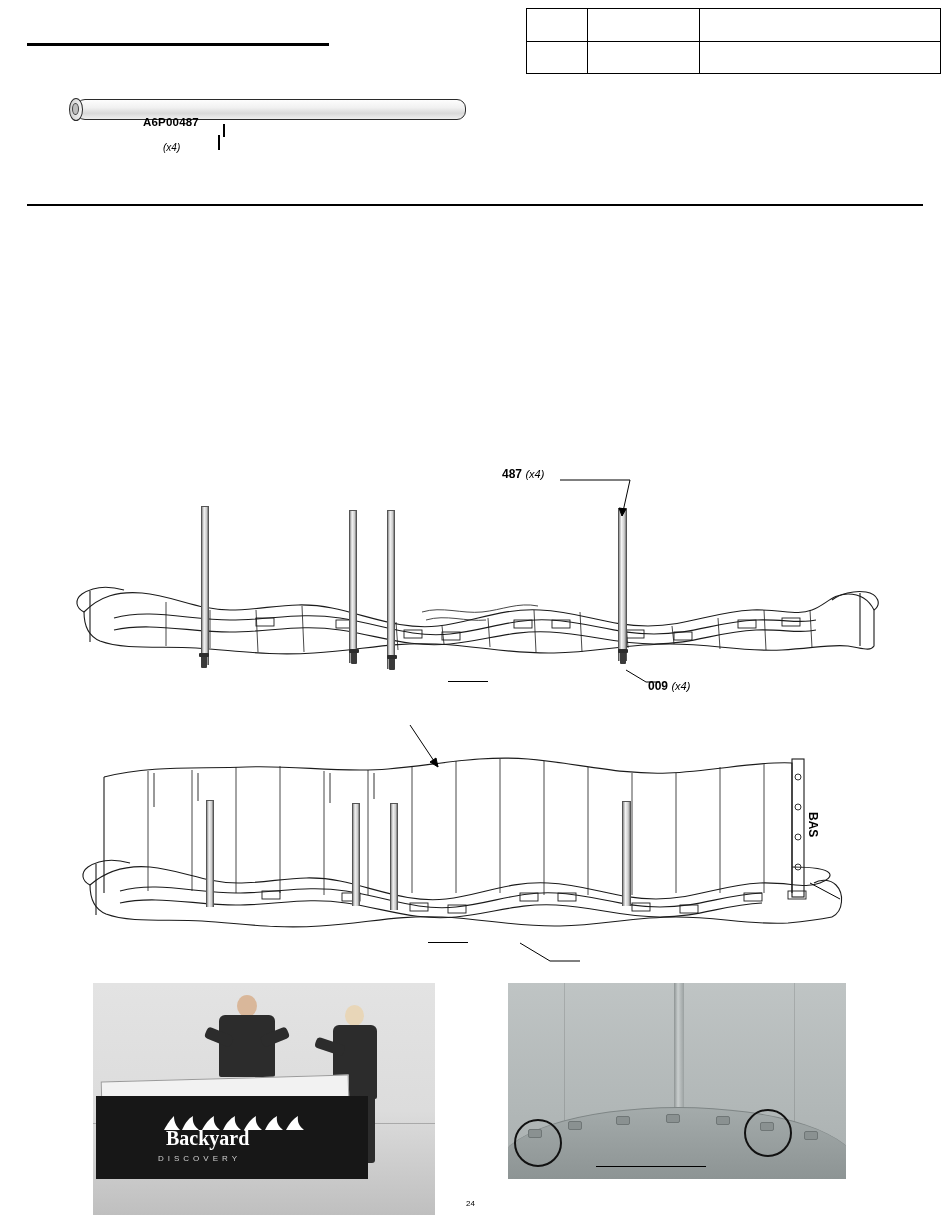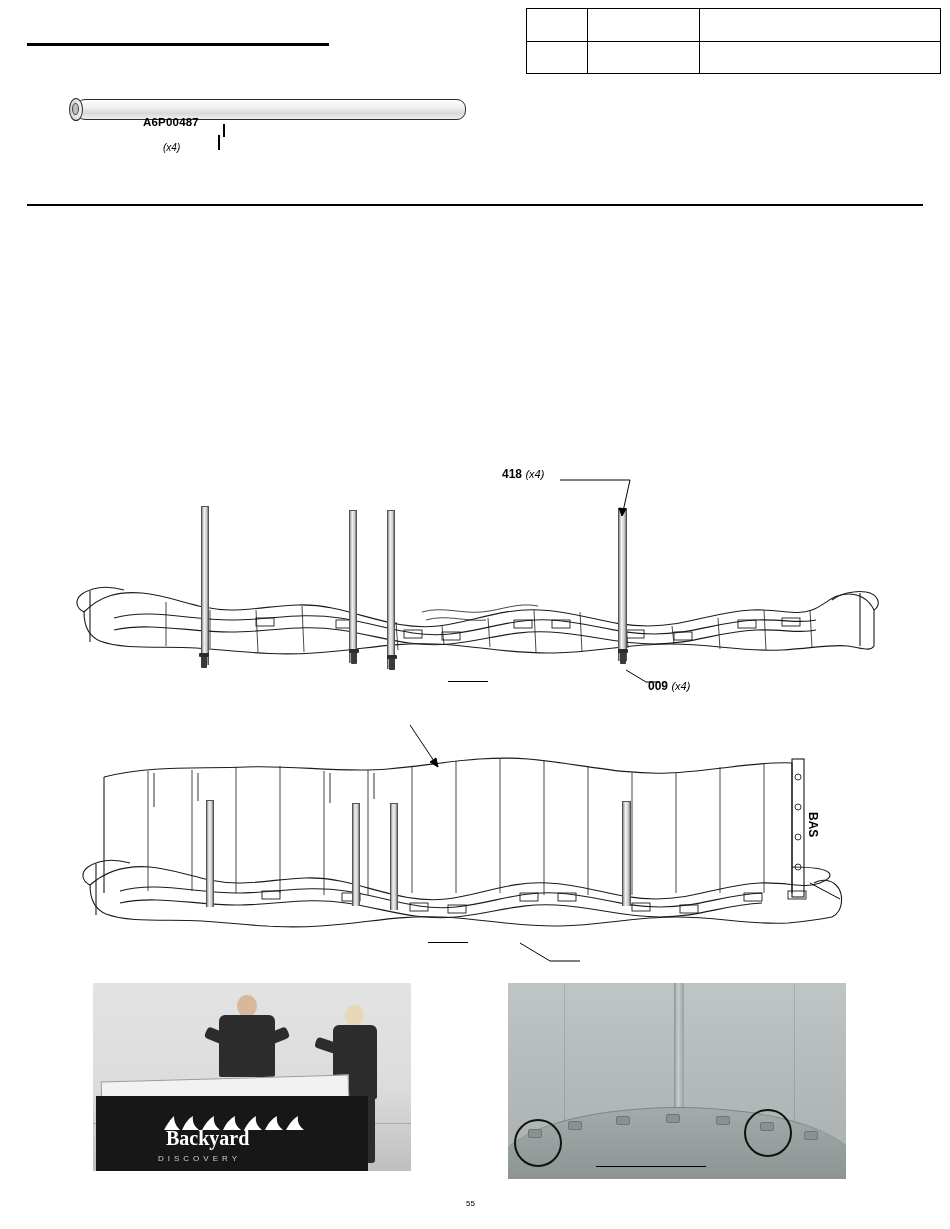--- a/index.html
+++ b/index.html
@@ -150,23 +150,24 @@
     left: -2px; top: -3px;
     width: 10px; height: 4px;
     background: #2d2d2d;
     border-radius: 1px;
   }
 
   
   .photo {
     position: absolute;
     left: 93px; top: 983px;
-    width: 318px; height: 188px;
+    width: 318px; height: 232px;
     background: #cfcfcf;
     overflow: hidden;
+    padding-left: 24px;
   }
   .photo-wall {
     position: absolute; left:0; top:0; width:100%; height:100%;
     background: linear-gradient(to bottom, #e3e3e3 0%, #dcdcdc 55%, #bfbfbf 100%);
   }
   .photo-floorline {
     position: absolute; left:0; top: 140px; width:100%; height: 1px;
     background: #a9a9a9;
   }
   .photo-panel {
@@ -398,21 +399,21 @@
         <polygon points="552,56 549,48 556,49" fill="#000"></polygon>
         <path d="M556,210 L576,222"></path>
         <path d="M576,222 L590,222"></path>
       </g>
     </svg>
 
     <div class="scalebar" style="left:378px; top:221px; width:40px;"></div>
   </div>
 
   <div class="fig-callout-text" style="left:502px; top:467px;">
-    <span>418</span>
+    <span>487</span>
     <span class="fig-callout-qty">(x4)</span>
   </div>
   <div class="fig-callout-text" style="left:648px; top:679px;">
     <span>009</span>
     <span class="fig-callout-qty">(x4)</span>
   </div>
 
   <div class="fig" style="left:80px; top:715px; width:770px; height:255px;">
     <svg width="770" height="255" viewBox="0 0 770 255">
       <g fill="none" stroke="#1b1b1b" stroke-width="1.1">
@@ -546,14 +547,14 @@
     <div class="render-clip" style="left:208px; top:133px;"></div>
     <div class="render-clip" style="left:252px; top:139px;"></div>
     <div class="render-clip" style="left:296px; top:148px;"></div>
 
     <div class="circle-mark" style="left:6px; top:136px; width:44px; height:44px;"></div>
     <div class="circle-mark" style="left:236px; top:126px; width:44px; height:44px;"></div>
 
     <div class="scalebar" style="left:88px; top:183px; width:110px;"></div>
   </div>
 
-  <div class="page-num">55</div>
+  <div class="page-num">24</div>
 </div>
 
 </body></html>

